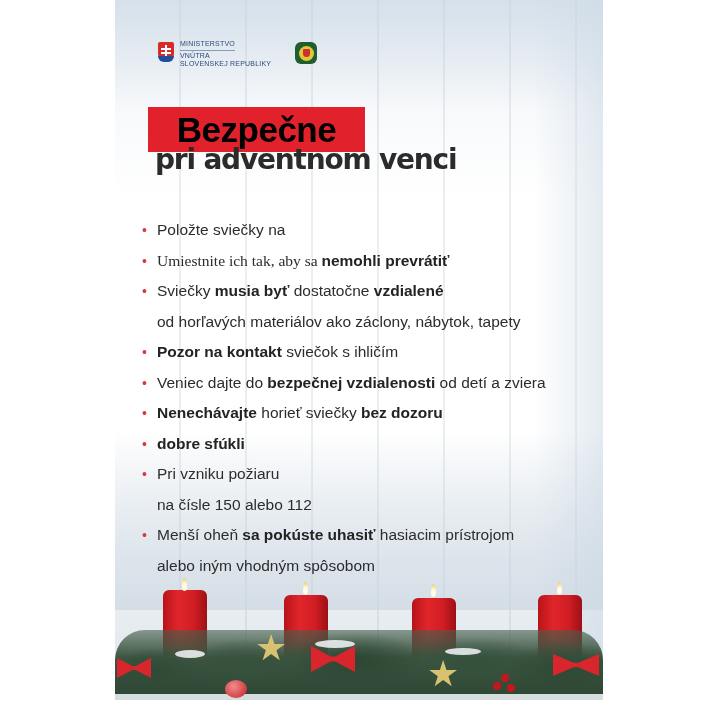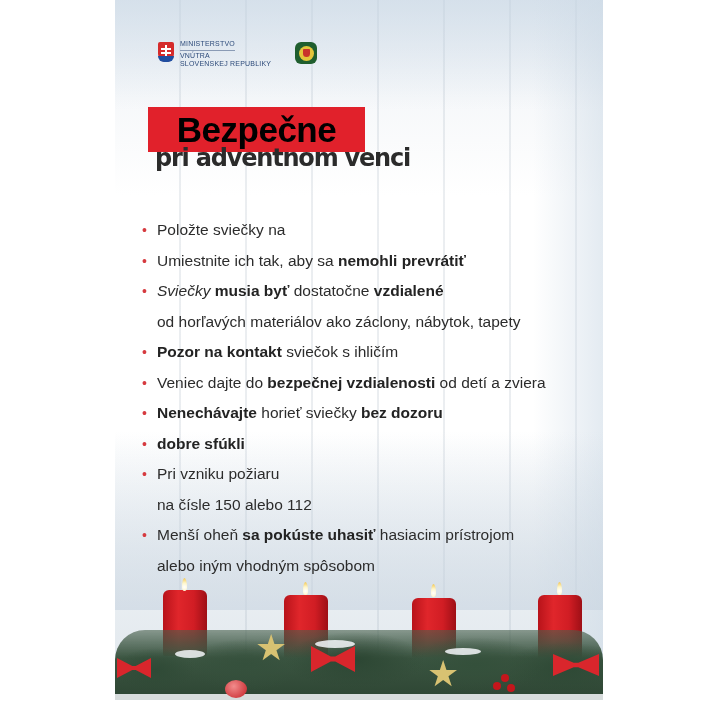--- a/index.html
+++ b/index.html
@@ -65,21 +65,21 @@
     .title-box {
       position:absolute; left:33px; top:107px; width:217px; height:45px; background:#e1212b;
       display:flex; align-items:center; justify-content:center;
     }
     .title1 {
       font-family: Liberation Sans, sans-serif; font-weight:bold; font-size:35px; color:#000000;
       letter-spacing:-0.5px; line-height:1;
     }
     .title2 {
       position:absolute; left:40px; top:146px;
-      font-family: "DejaVu Sans", sans-serif; font-weight:bold; font-size:24px; color:#2b2b2b;
+      font-family: "DejaVu Sans", sans-serif; font-weight:bold; font-size:28px; color:#2b2b2b;
       letter-spacing:-1.2px; line-height:1; white-space:nowrap;
     }
     .list { position:absolute; left:27px; top:215px; width:460px; }
     .row {
       height:30.5px; display:flex; align-items:center; white-space:nowrap;
       font-family: "Liberation Sans", sans-serif; font-size:15.5px; color:#2c2c2c;
     }
     .bullet { width:15px; color:#d63a3f; font-size:14px; flex:0 0 15px; }
     .indent { width:15px; flex:0 0 15px; }
     .row b { font-weight:bold; color:#232323; }
@@ -140,26 +140,26 @@
   </div>
   <div class="title2">pri adventnom venci</div>
 
   <div class="list" id="list">
       <div class="row">
         <span class="bullet" style="color: rgb(214, 58, 63);">•</span>
         <span style="white-space: pre;">Položte sviečky na </span>
       </div>
       <div class="row">
         <span class="bullet" style="color: rgb(214, 58, 63);">•</span>
-        <span style="white-space: pre;">Umiestnite ich tak, aby sa </span>
+        <span style="white-space: pre; font-family: Liberation Serif, serif;">Umiestnite ich tak, aby sa </span>
         <b style="white-space: pre;">nemohli prevrátiť</b>
       </div>
       <div class="row">
         <span class="bullet" style="color: rgb(214, 58, 63);">•</span>
-        <span style="white-space: pre; font-style: italic;">Sviečky </span>
+        <span style="white-space: pre;">Sviečky </span>
         <b style="white-space: pre;">musia byť</b>
         <span style="white-space: pre;"> dostatočne </span>
         <b style="white-space: pre;">vzdialené</b>
       </div>
       <div class="row">
         <span class="indent"></span>
         <span style="white-space: pre;">od horľavých materiálov ako záclony, nábytok, tapety</span>
       </div>
       <div class="row">
         <span class="bullet" style="color: rgb(214, 58, 63);">•</span>

